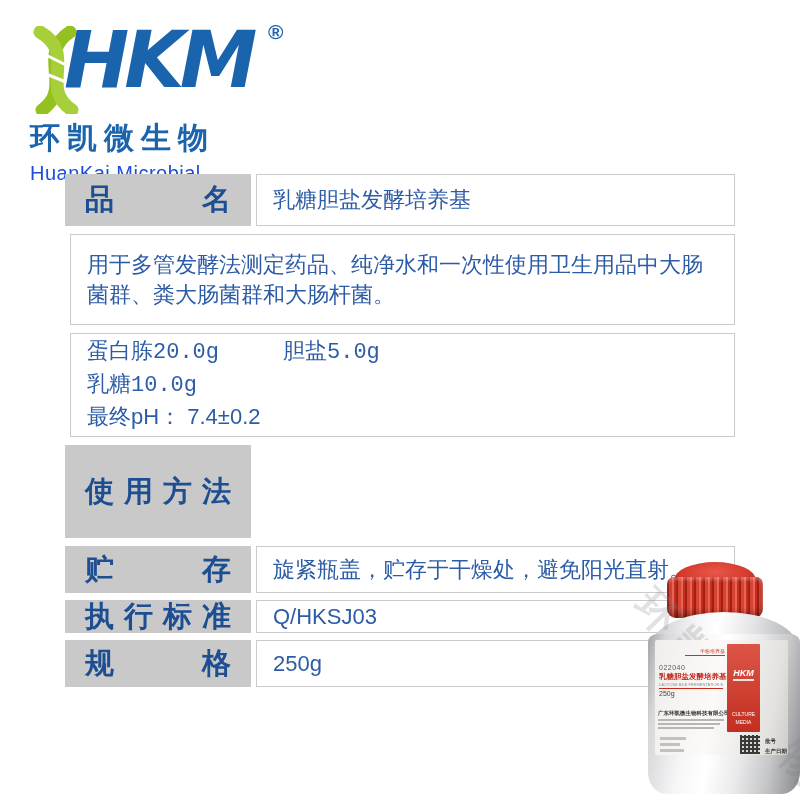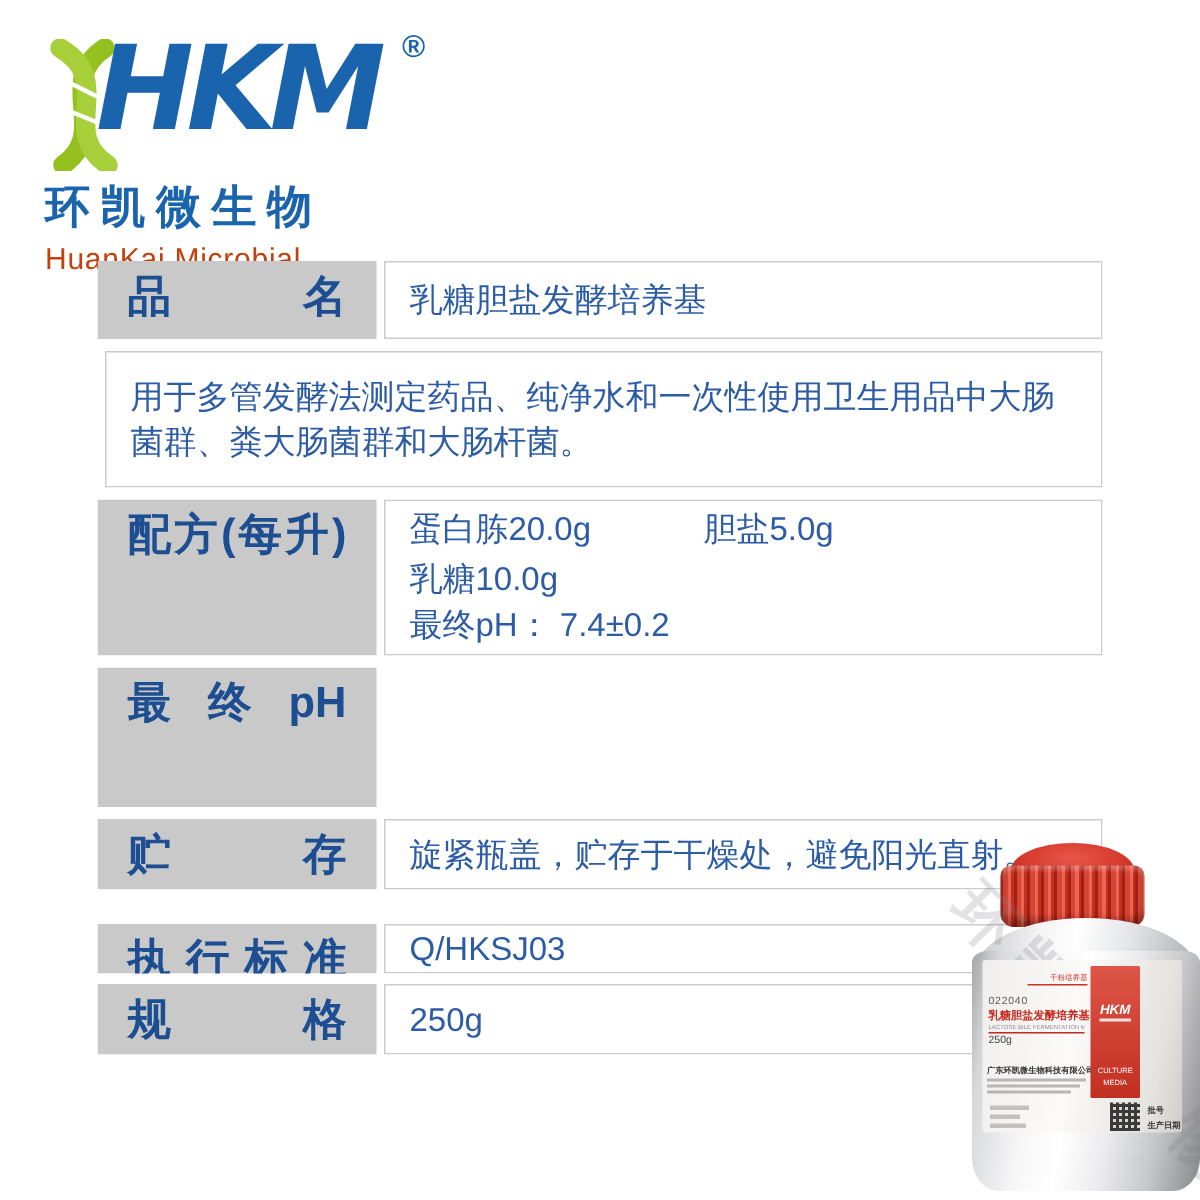--- a/index.html
+++ b/index.html
@@ -12,41 +12,41 @@
   .logo-row{position:relative;height:96px;}
   .helix{position:absolute;left:0;top:8px;}
   .hkm{
     position:absolute;left:34px;top:-6px;
     font-family:"DejaVu Sans","Liberation Sans",sans-serif;
     font-style:italic;font-weight:900;font-size:78px;line-height:96px;
     color:#1a64ae;letter-spacing:-5px;
   }
   .reg{position:absolute;left:238px;top:2px;font-size:21px;font-weight:bold;color:#1a64ae;font-style:normal;}
   .brand-cn{font-size:30px;font-weight:bold;color:#1a64ae;letter-spacing:7px;margin-top:4px;}
-  .brand-en{font-size:20px;color:#c2410c;letter-spacing:0.5px;margin-top:3px;}
+  .brand-en{font-size:20px;color:#1d4ed8;letter-spacing:0.5px;margin-top:3px;}
   
   .spec-table{position:absolute;left:65px;top:174px;width:670px;}
   .row{display:flex;align-items:stretch;overflow:hidden;}
   .rlabel{
     width:186px;flex:0 0 186px;background:#c9c9c9;
-    display:flex;flex-direction:column;justify-content:flex-start;
-    box-sizing:border-box;padding:4px 20px;
+    display:flex;flex-direction:column;justify-content:center;
+    box-sizing:border-box;padding:16px 20px;
   }
   .rlabel span{
     display:block;width:100%;
     font-size:29px;font-weight:bold;color:#1c4e91;
     text-align:justify;text-align-last:justify;
   }
   .rvalue{
     flex:1;margin-left:5px;background:#ffffff;border:1px solid #cbcbcb;
     box-sizing:border-box;padding:6px 16px;
     display:flex;flex-direction:column;justify-content:center;
     font-size:22px;color:#2d5ca6;line-height:1.36;word-break:break-all;
   }
-  .fgrid{display:grid;grid-template-columns:196px auto;row-gap:3px;}
+  .fgrid{display:grid;grid-template-columns:196px auto;row-gap:3px;font-family:Liberation Mono, monospace;}
   .fph{margin-top:2px;}
   
   .bottle{position:absolute;left:648px;top:560px;width:152px;height:236px;}
   .cap{position:absolute;left:19px;top:2px;width:96px;height:56px;}
   .cap-top{
     position:absolute;left:7px;top:0;width:82px;height:26px;
     background:radial-gradient(ellipse at 50% 38%,#e8574a 0%,#d63b2e 55%,#b0251a 100%);
     border-radius:50% 50% 40% 40% / 70% 70% 30% 30%;
   }
   .cap-side{
@@ -145,40 +145,37 @@
       </div>
   </div>
 
   <div class="row" style="height:91px;margin-bottom:8px;">
     <div class="rvalue">
         <span>用于多管发酵法测定药品、纯净水和一次性使用卫生用品中大肠菌群、粪大肠菌群和大肠杆菌。</span>
       </div>
   </div>
 
   <div class="row" style="height:104px;margin-bottom:8px;">
-    <div class="rlabel">
-        <span>配方(每升)</span>
-      </div>
     <div class="rvalue">
       <div class="fgrid">
         <span>蛋白胨20.0g</span>
         <span>胆盐5.0g</span>
         <span>乳糖10.0g</span>
       </div>
       <div class="fph">最终pH： 7.4±0.2</div>
     </div>
   </div>
 
   <div class="row" style="height:93px;margin-bottom:8px;">
     <div class="rlabel">
-        <span>最终pH</span>
-      </div>
-  </div>
-
-  <div class="row" style="height:47px;margin-bottom:23px;">
+        <span>使用方法</span>
+      </div>
+  </div>
+
+  <div class="row" style="height:47px;margin-bottom:7px;">
     <div class="rlabel">
         <span>贮存</span>
       </div>
     <div class="rvalue">
         <span>旋紧瓶盖，贮存于干燥处，避免阳光直射。</span>
       </div>
   </div>
 
   <div class="row" style="height:33px;margin-bottom:7px;">
     <div class="rlabel">

